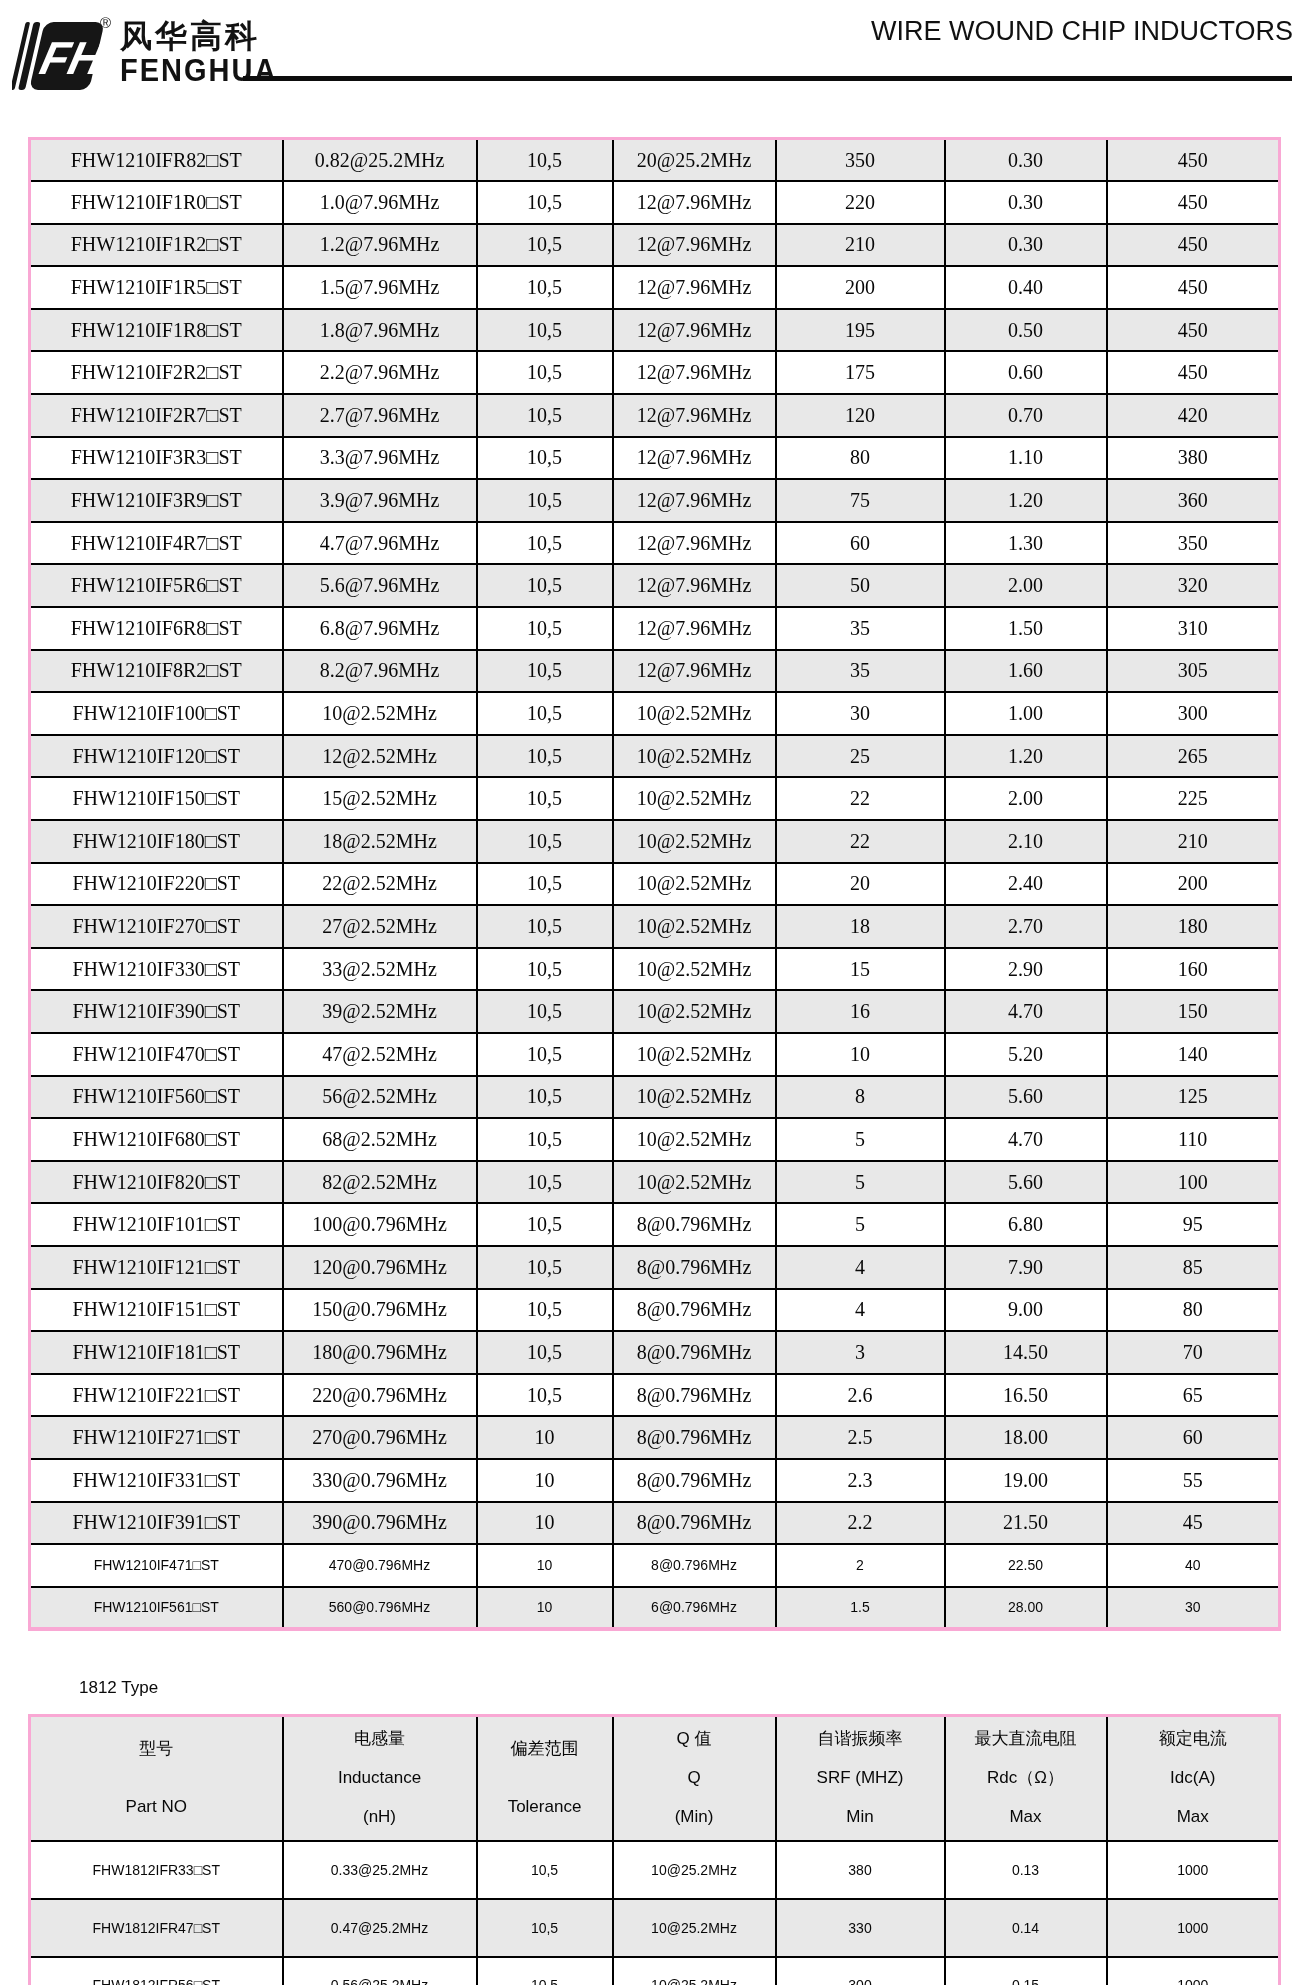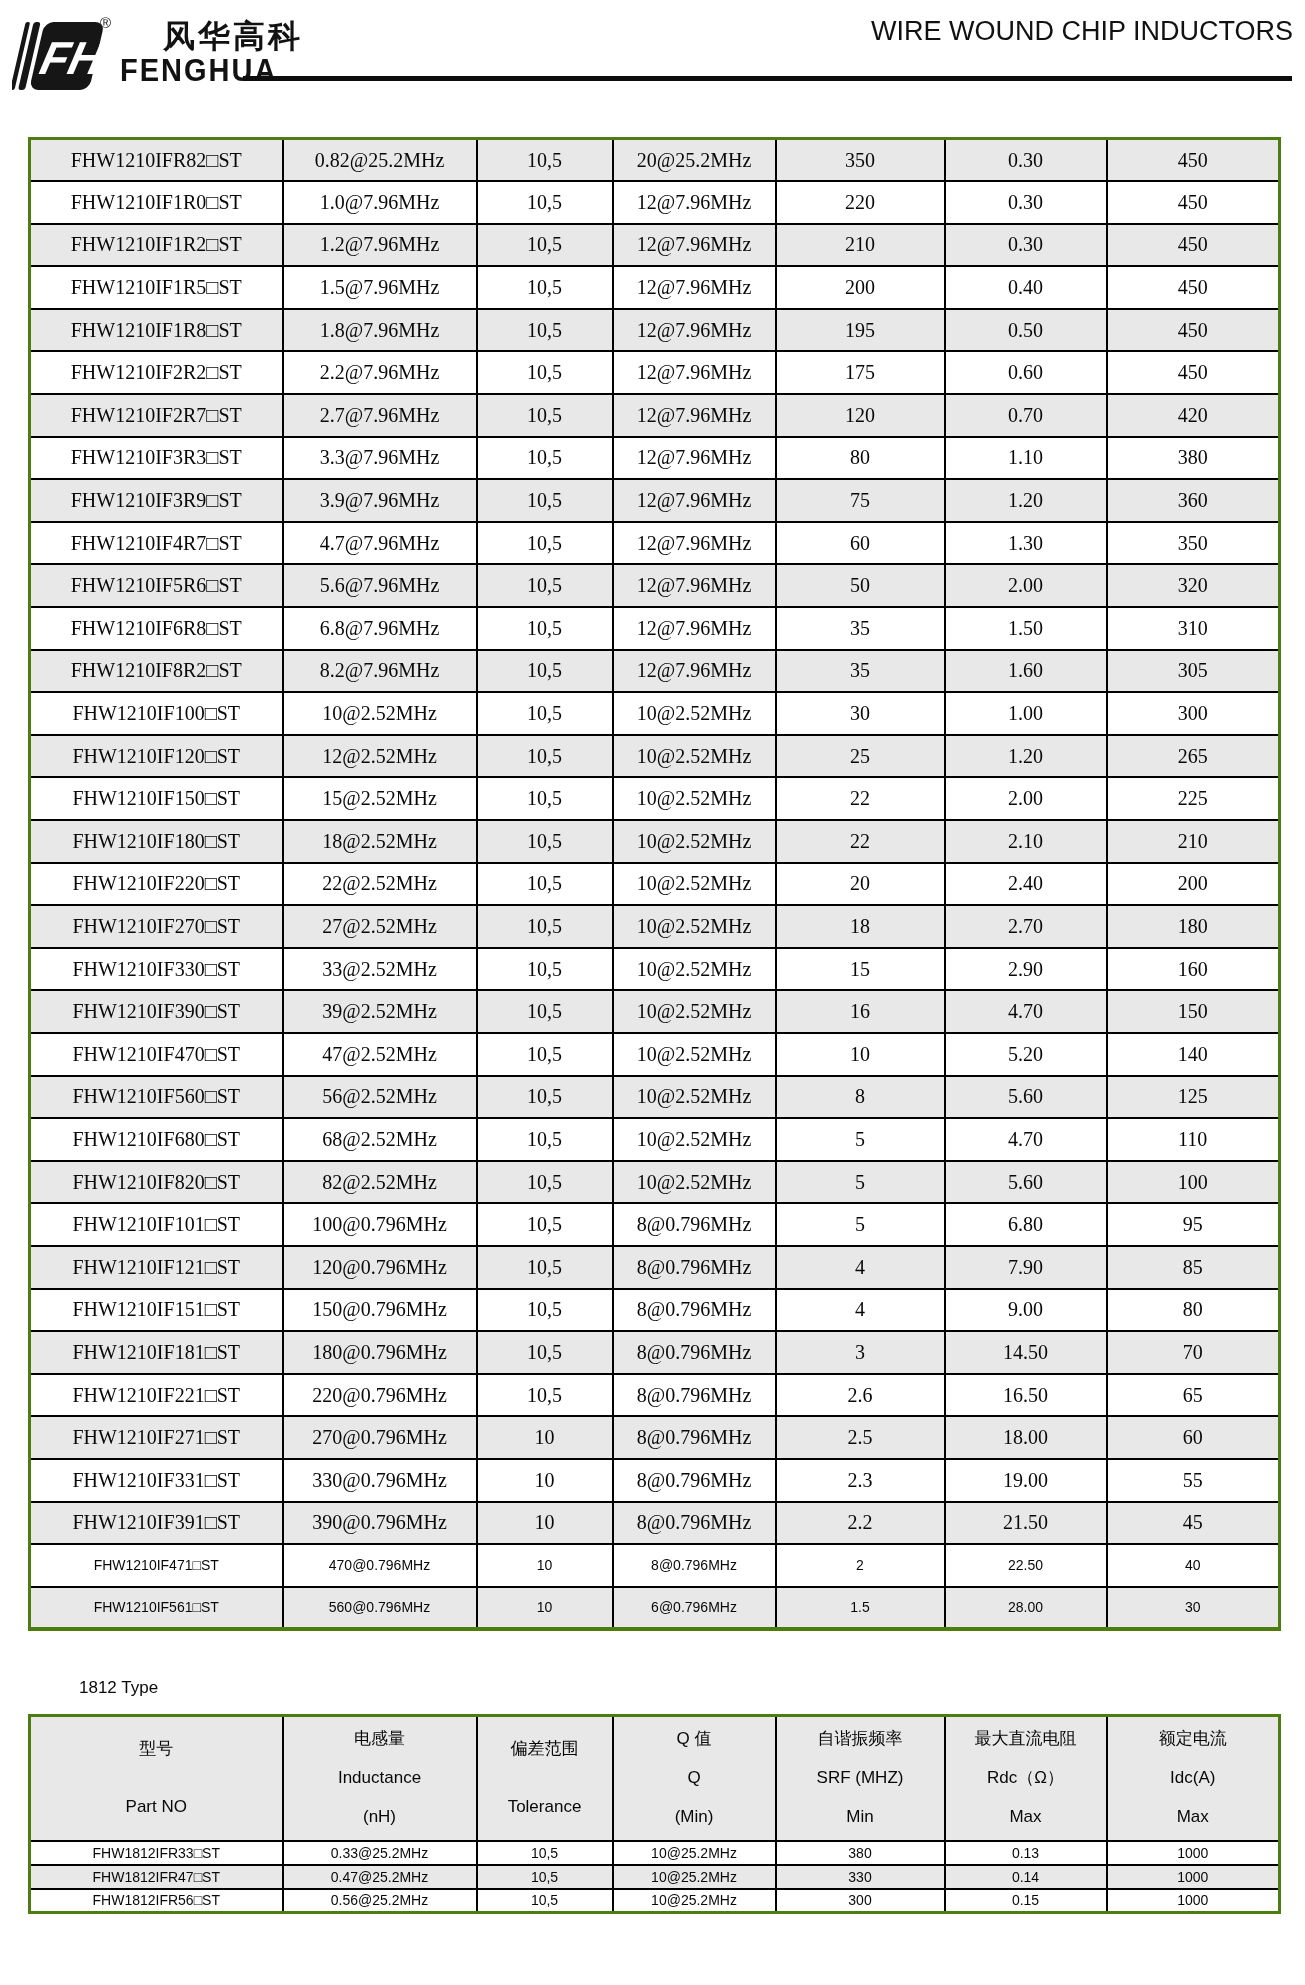--- a/index.html
+++ b/index.html
@@ -6,52 +6,52 @@
   body{
     width:1305px;height:1985px;position:relative;background:#ffffff;
     font-family:"Liberation Sans","DejaVu Sans",sans-serif;color:#000;
   }
   .page{position:absolute;inset:0;}
 
   
   .logo{position:absolute;left:12px;top:12px;display:flex;align-items:flex-start;}
   .logo-mark{width:100px;height:86px;display:block;}
   .brand{margin-left:8px;margin-top:8px;line-height:1;}
-  .brand-cn{font-size:32px;font-weight:bold;letter-spacing:3px;color:#121212;margin-left:43px;}
+  .brand-cn{font-size:32px;font-weight:bold;letter-spacing:3px;color:#121212;}
   .brand-en{font-size:29px;font-weight:bold;letter-spacing:2px;margin-top:4px;color:#121212;
             transform:scaleY(1.05);transform-origin:left top;}
   .page-title{position:absolute;top:16px;right:12px;font-size:27px;font-weight:normal;
               letter-spacing:0px;color:#111;text-align:center;}
   .header-rule{position:absolute;left:243px;top:76px;width:1049px;height:5px;background:#0d0d0d;}
 
   
   table.spec{
     position:absolute;left:28px;width:1250px;
     border-collapse:collapse;table-layout:fixed;background:#fff;
-    border:3px solid #4d7c0f;
+    border:3px solid #f9a8d4;
   }
   table.spec td, table.spec th{
     border:2px solid #000;text-align:center;vertical-align:middle;
     padding:0;overflow:hidden;white-space:nowrap;color:#080808;
   }
   col.c1{width:253px;} col.c2{width:194px;} col.c3{width:136px;}
   col.c4{width:163px;} col.c5{width:169px;} col.c6{width:162px;} col.c7{width:173px;}
 
   tr.shaded td{background:var(--shade,#e8e8e8);}
   tr.serif td{font-family:"Liberation Serif","DejaVu Serif",serif;font-size:20px;}
   tr.sans  td{font-family:"Liberation Sans","DejaVu Sans",sans-serif;font-size:14px;}
 
   table.t1210{top:137px;border-bottom-width:4px;}
   table.t1210 tr{height:42.6px;}
 
   .sec-label{position:absolute;left:58px;top:1678px;font-size:17px;color:#0a0a0a;margin-left:21px;}
 
   table.t1812{top:1714px;}
   table.t1812 thead tr{height:125px;}
-  table.t1812 tbody tr{height:24px;}
+  table.t1812 tbody tr{height:58px;}
   table.t1812 th{background:var(--shade,#e8e8e8);font-weight:400;font-size:17px;
                  font-family:"Liberation Sans","DejaVu Sans",sans-serif;}
   .stack{display:flex;flex-direction:column;justify-content:space-around;height:117px;align-items:center;}
   .stack span{display:block;line-height:1.1;}
 </style>
 </head>
 <body>
 
 <div class="page">
 

